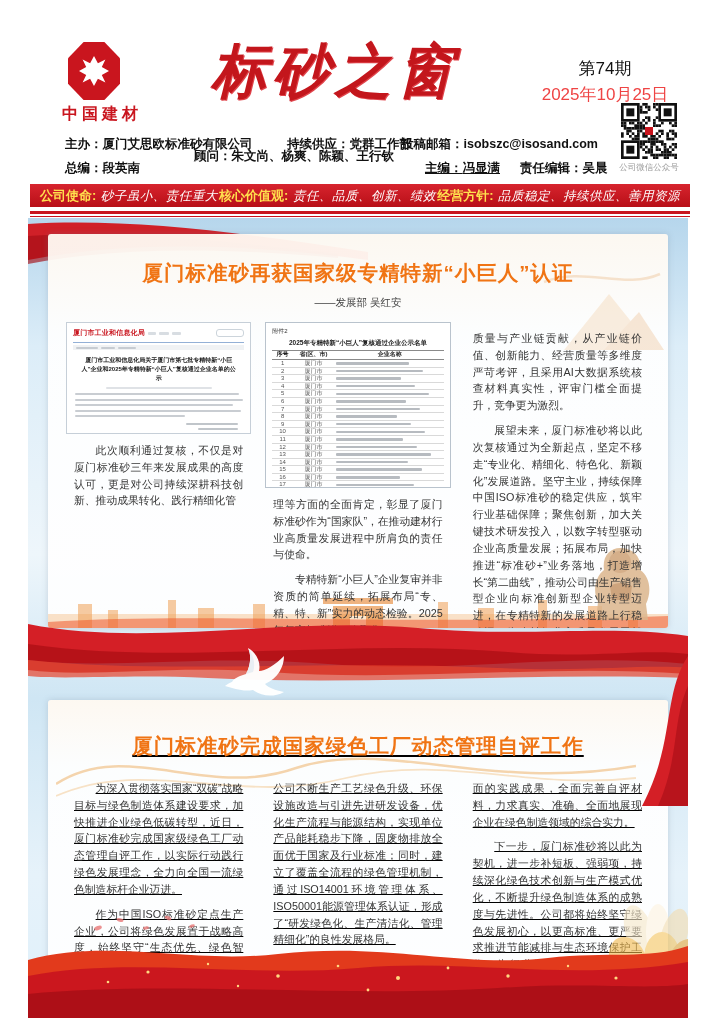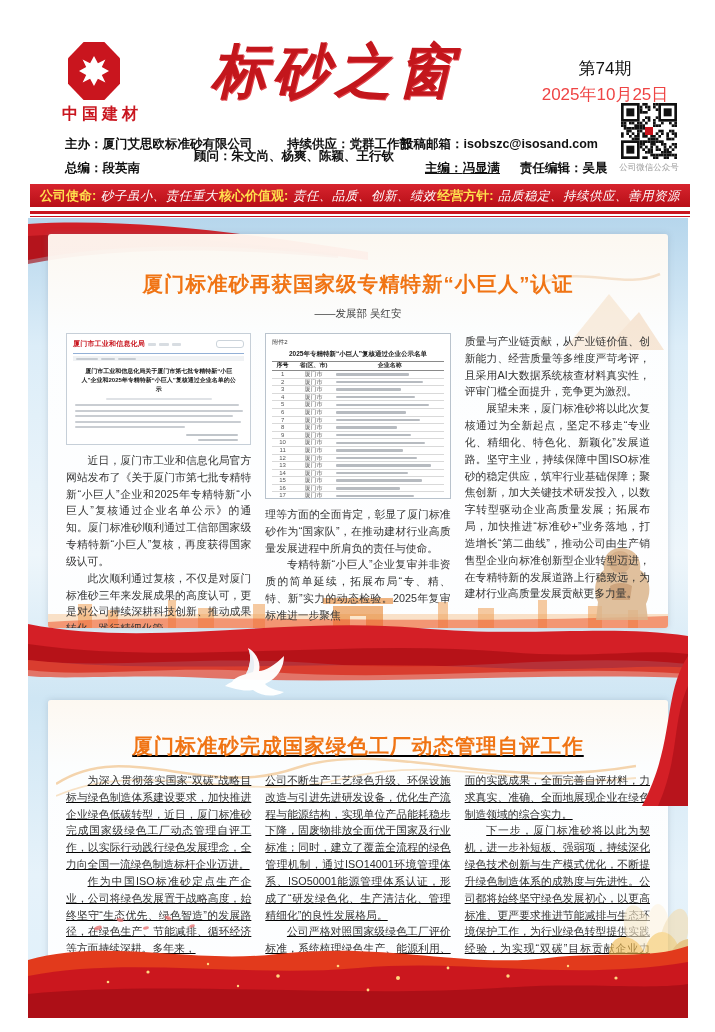--- a/index.html
+++ b/index.html
@@ -32,26 +32,26 @@
   .bg{position:absolute;left:28px;top:218px;width:660px;height:800px;overflow:hidden;
     background:linear-gradient(180deg,#b6d6ec 0%,#dcedf8 16%,#eef6fb 42%,#cfe6f4 60%,#e6f2fa 82%,#dff0fa 100%);}
   .decor{position:absolute;pointer-events:none;}
   
   .card{position:absolute;left:20px;width:620px;border-radius:3px;overflow:hidden;z-index:2;
     background:linear-gradient(180deg,rgba(255,249,241,.96),rgba(255,255,255,.93) 26%,rgba(255,255,255,.93));
     box-shadow:0 0 6px rgba(110,130,150,.28);}
   .card1{top:16px;height:394px;}
   .card2{top:482px;height:264px;text-decoration:underline;}
   .art-title{margin:0;text-align:center;font-weight:bold;color:#f07414;font-size:20.5px;letter-spacing:1px;position:relative;z-index:3;}
-  .card1 .art-title{padding-top:36px;}
+  .card1 .art-title{padding-top:25px;}
   .card2 .art-title{padding-top:32px;}
   .byline{margin-top:9px;text-align:center;font-size:10.5px;color:#3f3f3f;position:relative;z-index:3;}
   .cols{display:flex;gap:14px;padding:12px 18px 0;position:relative;z-index:3;}
   .col{flex:1;min-width:0;font-size:10.8px;line-height:1.56;color:#333;text-align:justify;}
-  .col p{margin:0;text-indent:2em;}
+  .col p{margin:8px;text-indent:2em;}
   .col p.cont{text-indent:0;}
   
   .shot{height:112px;border:1px solid #c6cfd8;background:#fff;margin-bottom:7px;padding:5px 6px;
     box-sizing:border-box;overflow:hidden;}
   .shot-head{display:flex;align-items:center;gap:3px;}
   .shot-site{font-size:7px;font-weight:bold;color:#c9151e;white-space:nowrap;letter-spacing:.2px;}
   .bar{display:inline-block;height:3px;background:#d8dde2;border-radius:1px;}
   .shot-search{margin-left:auto;width:26px;height:6px;border:.5px solid #ccd4db;border-radius:3px;}
   .shot-rule{height:1.5px;background:#3a6fb5;margin:3px 0 2px;opacity:.55;}
   .shot-crumb{height:5px;background:#f0f2f4;margin-bottom:6px;display:flex;align-items:center;gap:3px;padding:0 3px;}
@@ -306,21 +306,20 @@
             <div class="tl" style="width:98%;"></div>
             <div class="tl" style="width:92%;"></div>
             <div class="tl" style="width:97%;"></div>
             <div class="tl" style="width:64%;"></div>
             <div class="shot-sign">
               <span class="bar" style="width:52px;"></span>
                 <span class="bar" style="width:40px;"></span>
             </div>
           </div>
           <div>
-              <p>近日，厦门市工业和信息化局官方网站发布了《关于厦门市第七批专精特新“小巨人”企业和2025年专精特新“小巨人”复核通过企业名单公示》的通知。厦门标准砂顺利通过工信部国家级专精特新“小巨人”复核，再度获得国家级认可。</p>
               <p>此次顺利通过复核，不仅是对厦门标准砂三年来发展成果的高度认可，更是对公司持续深耕科技创新、推动成果转化、践行精细化管</p>
             </div>
         </div>
         <div class="col">
           <div class="attach">
             <div class="at-tag">附件2</div>
             <div class="at-title">2025年专精特新“小巨人”复核通过企业公示名单</div>
             <div class="at-head">
               <span class="c1">序号</span>
               <span class="c2">省(区、市)</span>

